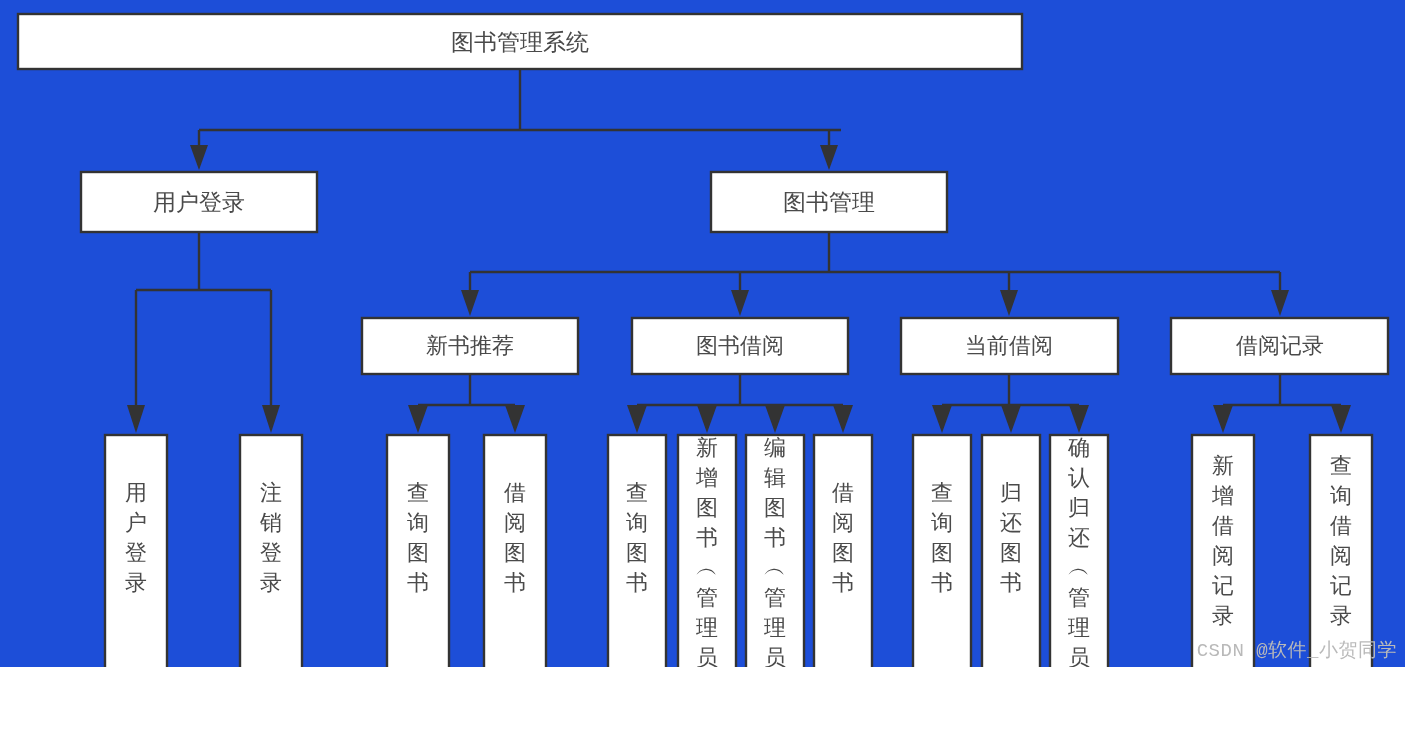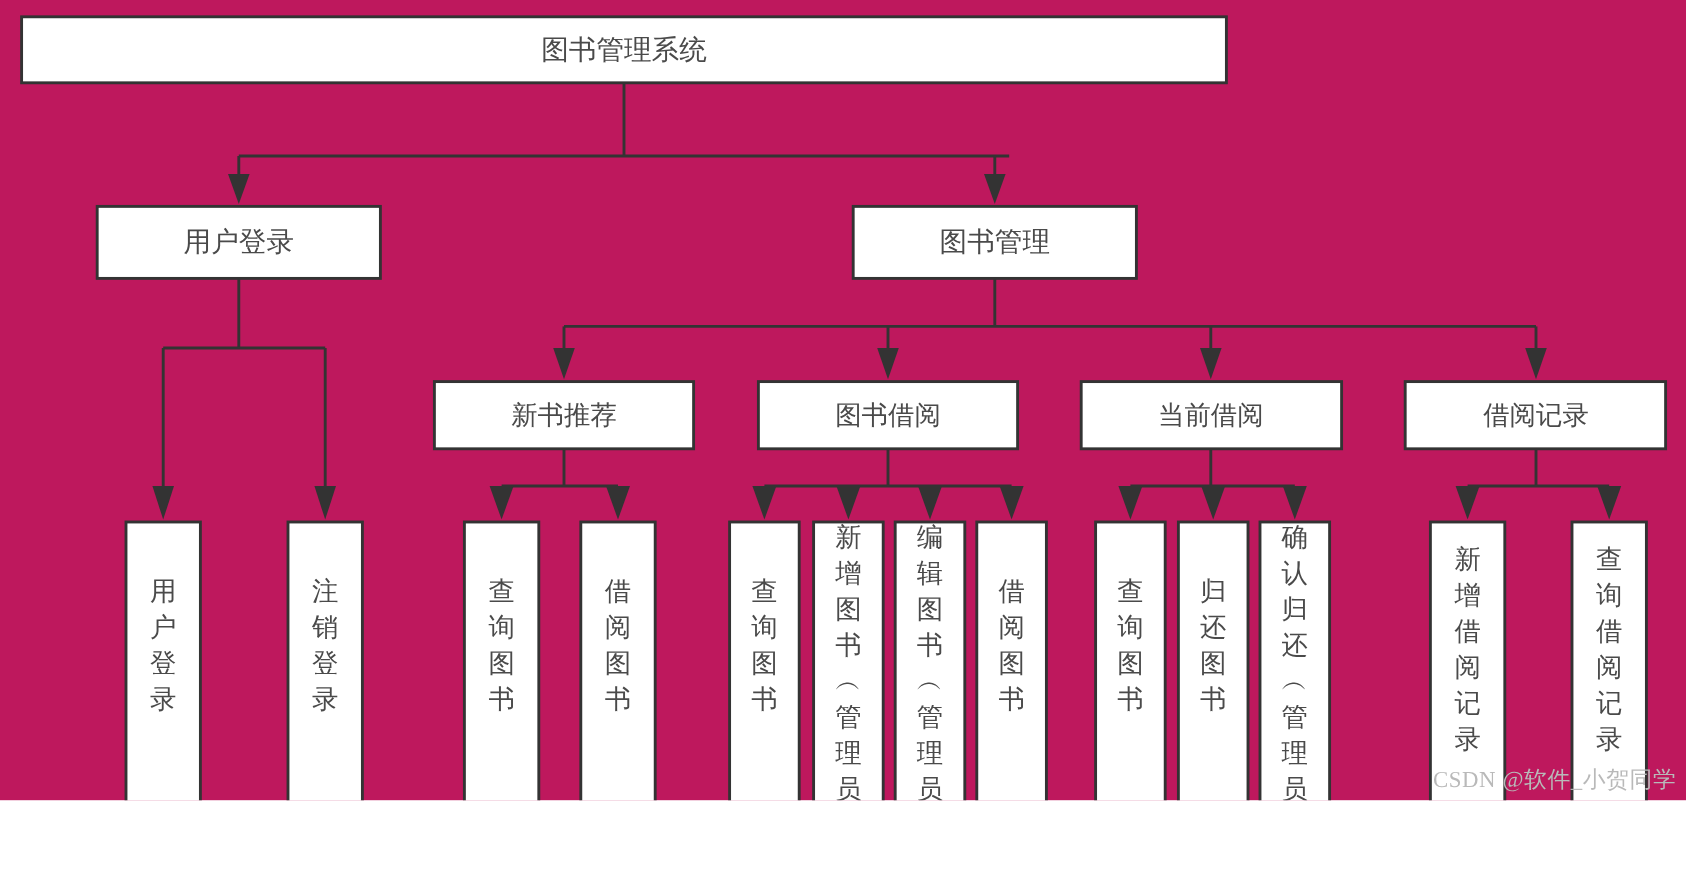--- a/index.html
+++ b/index.html
@@ -8,21 +8,21 @@
     padding: 0;
     background: #ffffff;
   }
   body {
     font-family: "DejaVu Sans", "Liberation Sans", sans-serif;
   }
   #diagram-root {
     position: relative;
     width: 1405px;
     height: 667px;
-    background: #be185d;
+    background: #1d4ed8;
     overflow: hidden;
   }
   svg#flowchart {
     position: absolute;
     left: 0;
     top: 0;
     width: 1405px;
     height: 747px;
     display: block;
   }
@@ -54,21 +54,21 @@
   .leaf-label {
     fill: #4a4a4a;
     font-family: "DejaVu Sans", "Liberation Sans", sans-serif;
     font-size: 22px;
     text-anchor: middle;
   }
   .watermark {
     position: absolute;
     right: 8px;
     bottom: 4px;
-    font-family: Liberation Serif, serif;
+    font-family: Liberation Mono, monospace;
     font-size: 19px;
     color: #b9b9b9;
     letter-spacing: 0.5px;
     white-space: nowrap;
     user-select: none;
   }
 </style>
 </head>
 <body>
 

